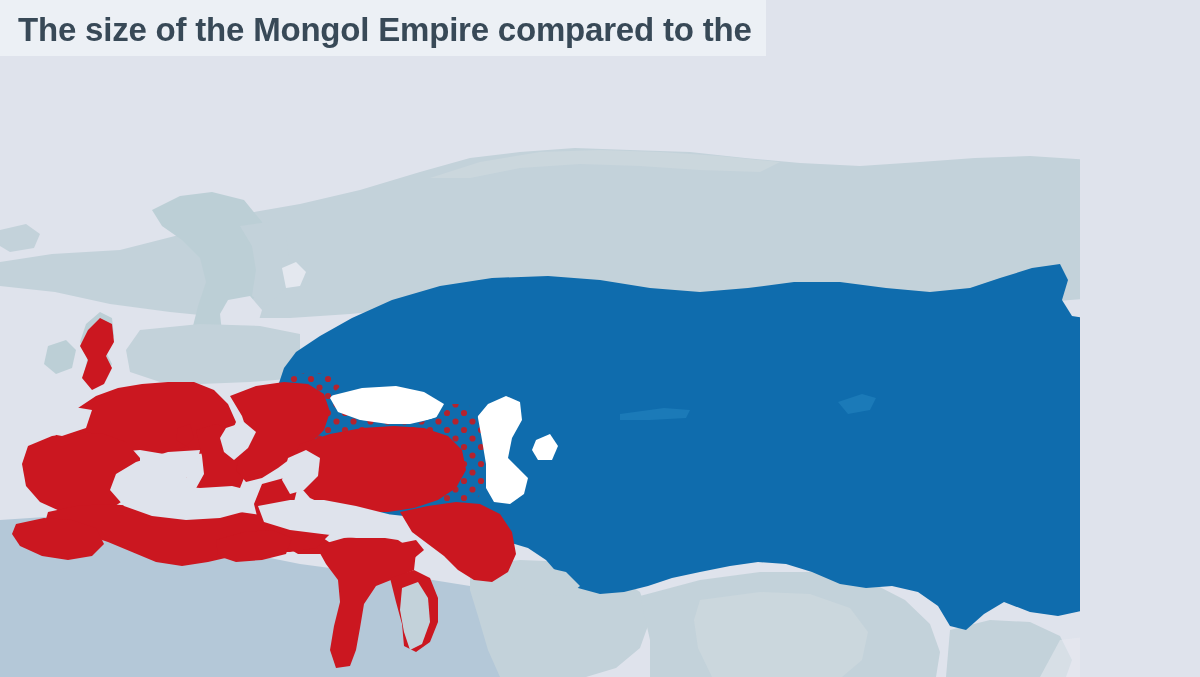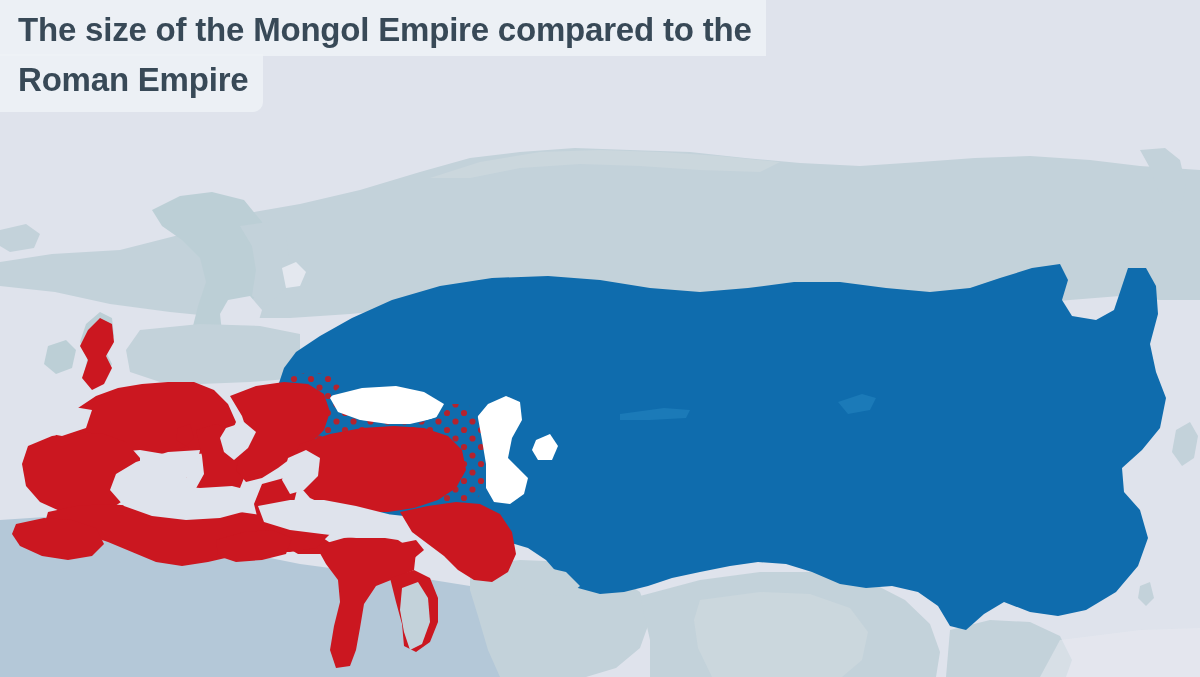--- a/index.html
+++ b/index.html
@@ -1,19 +1,19 @@
 <!DOCTYPE html>
 <html><head>
 <meta charset="utf-8">
 <title>Mongol vs Roman Empire Map</title>
 <style>
   html,body{margin:0;padding:0;background:#dfe3ec;}
   #stage{
     position:relative;
-    width:1200px;height:677px;
+    width:1080px;height:677px;
     overflow:hidden;
     background:#dfe3ec;
     font-family:"Liberation Sans","DejaVu Sans",sans-serif;
   }
   #map-svg{position:absolute;left:0;top:0;width:1200px;height:677px;display:block;}
 
   
   #title-overlay{
     position:absolute;left:0;top:0;
     width:1150px;
@@ -250,17 +250,16 @@
         M 40,414 L 68,406 L 92,410 L 86,428 L 62,436 L 40,432 Z"></path>
 
       <path fill="#e7eaf0" opacity="0.55" d="
         M 1060,640 L 1140,630 L 1200,628 L 1200,677 L 1040,677 Z"></path>
     </g>
   </svg>
 
   <div id="title-overlay">
     <div id="title-rows">
       <span class="title-line l1">The size of the Mongol Empire compared to the</span>
-      <span class="title-line l2">Roman Empire</span>
     </div>
   </div>
 
 </div>
 
 </body></html>

